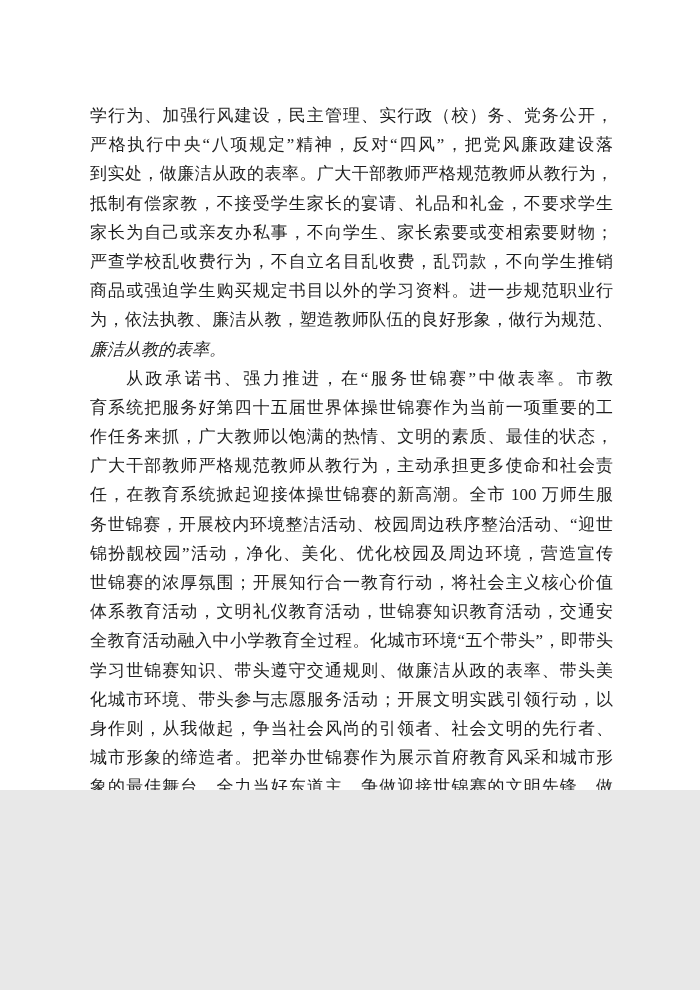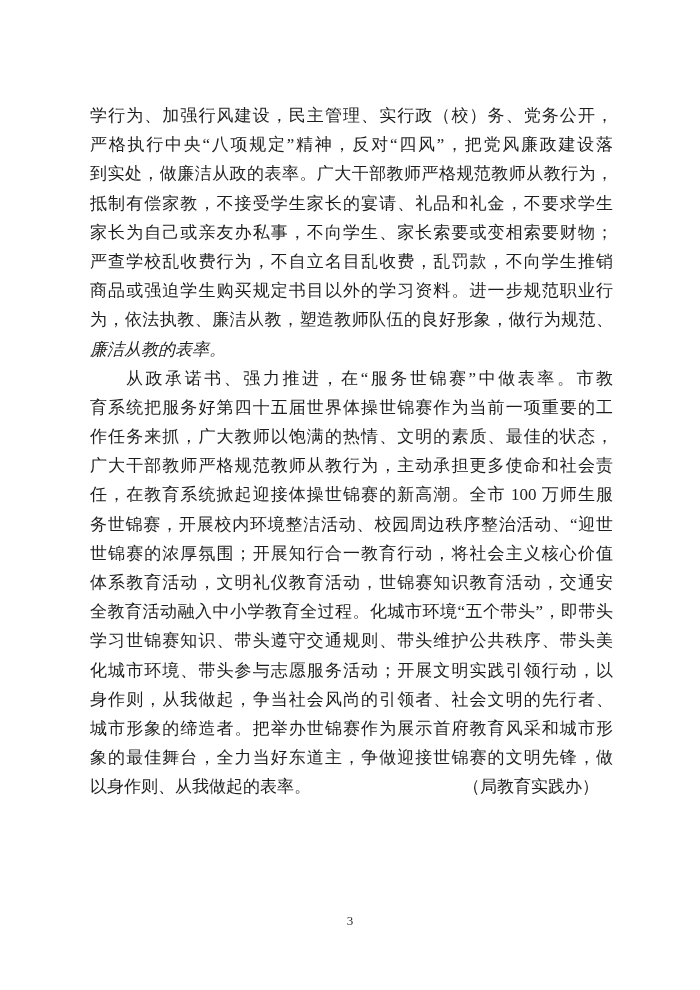--- a/index.html
+++ b/index.html
@@ -1,19 +1,19 @@
 <!DOCTYPE html>
 <html><head>
 <meta charset="utf-8">
 <style>
   html, body { margin: 0; padding: 0; background: #e8e8e8; }
   .page {
     position: relative;
     width: 700px;
-    height: 990px;
+    height: 790px;
     background: #ffffff;
     font-family: "Liberation Serif", "DejaVu Serif", serif;
     color: #1e1e1e;
     overflow: hidden;
     margin: 0 auto;
   }
   .textblock {
     position: absolute;
     left: 90px;
     top: 101px;
@@ -74,24 +74,25 @@
       <div class="line short">廉洁从教的表率。</div>
     </div>
 
     <div>
       <div class="line indent">从政承诺书、强力推进，在“服务世锦赛”中做表率。市教</div>
       <div class="line">育系统把服务好第四十五届世界体操世锦赛作为当前一项重要的工</div>
       <div class="line">作任务来抓，广大教师以饱满的热情、文明的素质、最佳的状态，</div>
       <div class="line">广大干部教师严格规范教师从教行为，主动承担更多使命和社会责</div>
       <div class="line">任，在教育系统掀起迎接体操世锦赛的新高潮。全市 100 万师生服</div>
       <div class="line">务世锦赛，开展校内环境整洁活动、校园周边秩序整治活动、“迎世</div>
+      <div class="line">锦扮靓校园”活动，净化、美化、优化校园及周边环境，营造宣传</div>
       <div class="line">世锦赛的浓厚氛围；开展知行合一教育行动，将社会主义核心价值</div>
       <div class="line">体系教育活动，文明礼仪教育活动，世锦赛知识教育活动，交通安</div>
       <div class="line">全教育活动融入中小学教育全过程。化城市环境“五个带头”，即带头</div>
-      <div class="line">学习世锦赛知识、带头遵守交通规则、带头维护公共秩序、带头美</div>
+      <div class="line">学习世锦赛知识、带头遵守交通规则、做廉洁从政的表率、带头美</div>
       <div class="line">化城市环境、带头参与志愿服务活动；开展文明实践引领行动，以</div>
       <div class="line">身作则，从我做起，争当社会风尚的引领者、社会文明的先行者、</div>
       <div class="line">城市形象的缔造者。把举办世锦赛作为展示首府教育风采和城市形</div>
       <div class="line">象的最佳舞台，全力当好东道主，争做迎接世锦赛的文明先锋，做</div>
       <div class="line sig">
         <span>以身作则、从我做起的表率。</span>
         <span class="sig-right">（局教育实践办）</span>
       </div>
     </div>
 

